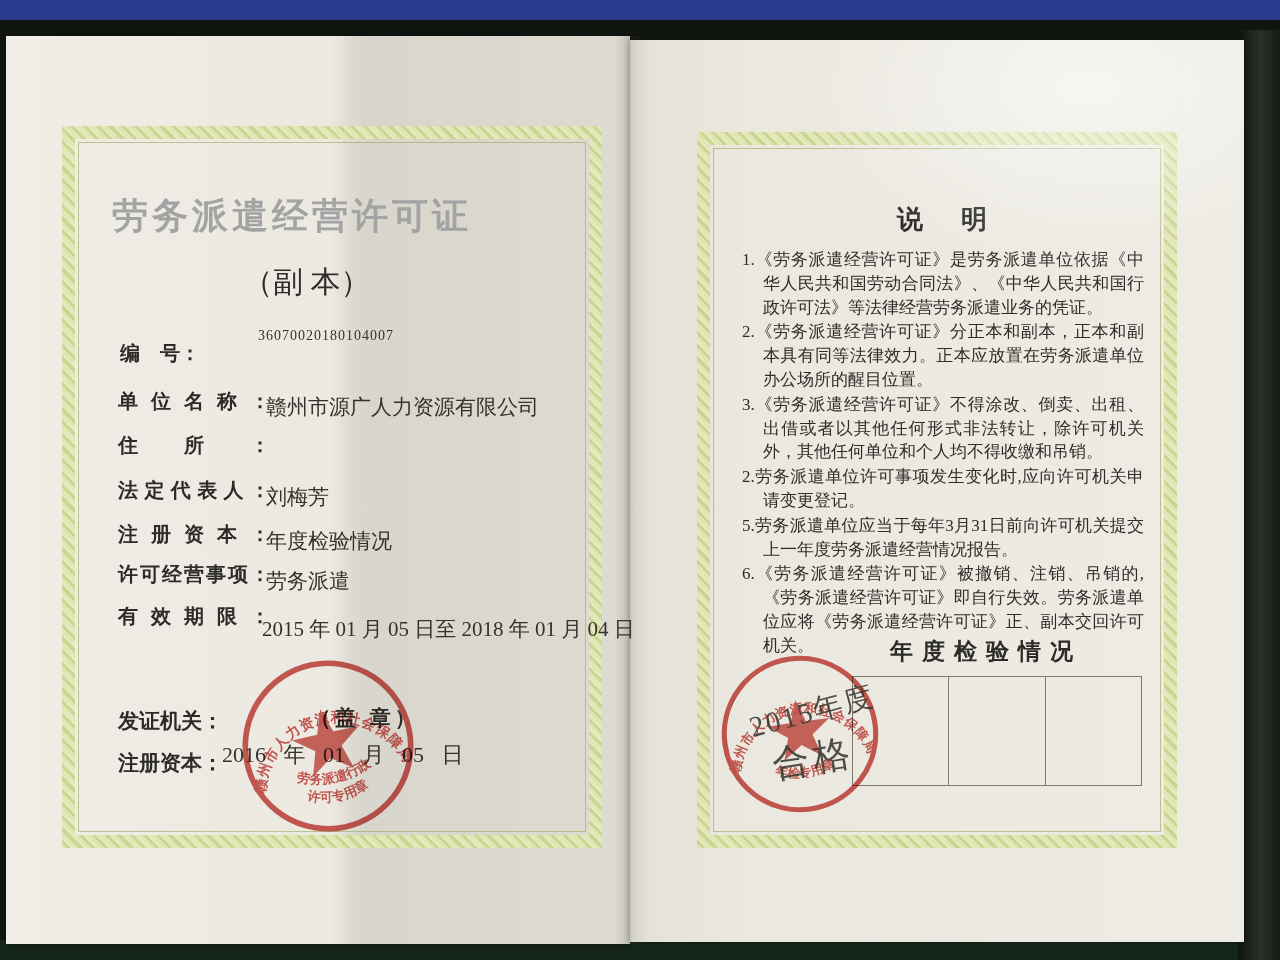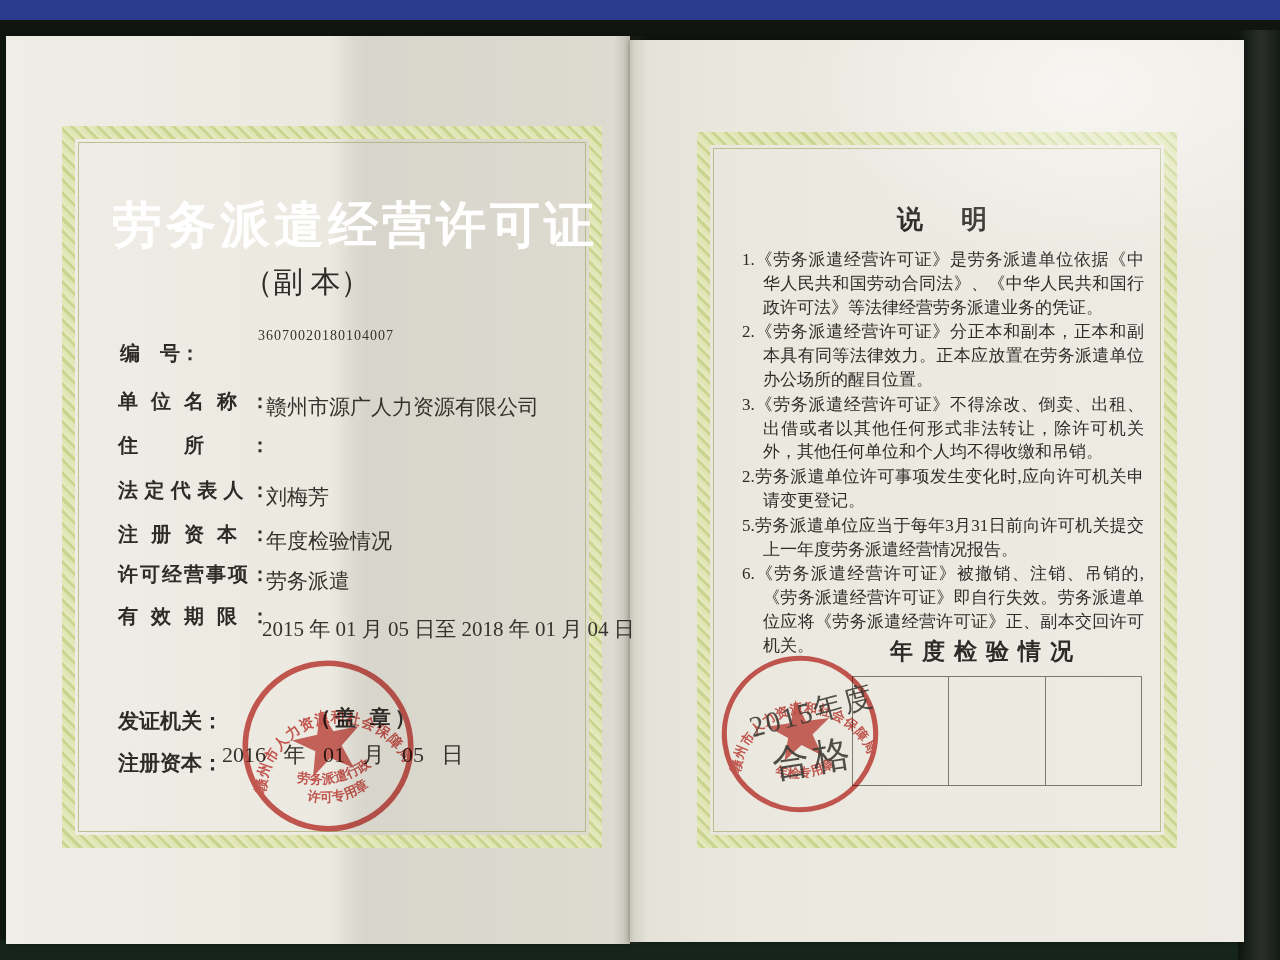--- a/index.html
+++ b/index.html
@@ -35,21 +35,21 @@
   .frame{position:absolute;pointer-events:none;}
   .frame::before{content:"";position:absolute;inset:0;
     border:13px solid transparent;
     border-image:repeating-linear-gradient(45deg,#dfe5b3 0 3px,#cbd592 3px 6px,#e4e8bd 6px 9px) 13;}
   .frame::after{content:"";position:absolute;inset:16px;border:1px solid rgba(160,170,100,.65);}
   .frame-l{left:62px;top:126px;width:540px;height:722px;}
   .frame-r{left:697px;top:132px;width:480px;height:716px;}
 
   
   .cert-title{left:112px;top:192px;font-family:"Liberation Sans","DejaVu Sans",sans-serif;
-    font-weight:bold;font-size:50px;letter-spacing:4px;color:#ffffff;}
+    font-weight:bold;font-size:36px;letter-spacing:4px;color:#a3a3a3;}
   .cert-sub{left:243px;top:262px;font-size:30px;color:#2e2d29;}
   .lbl{font-family:"Liberation Sans","DejaVu Sans",sans-serif;font-weight:bold;font-size:20px;color:#2d2b27;}
   .just{display:inline-block;width:152px;text-align:justify;text-align-last:justify;}
   .val{font-size:21px;color:#34322c;}
   .serial-lbl{left:120px;top:340px;}
   .serial-val{left:258px;top:328px;font-size:14px;letter-spacing:1px;}
   .row-lbl{left:118px;}
   .row-val{left:266px;}
   .issuer-lbl{left:118px;top:707px;font-size:21px;}
   .issuer-val{left:286px;top:704px;font-family:"Liberation Sans","DejaVu Sans",sans-serif;

